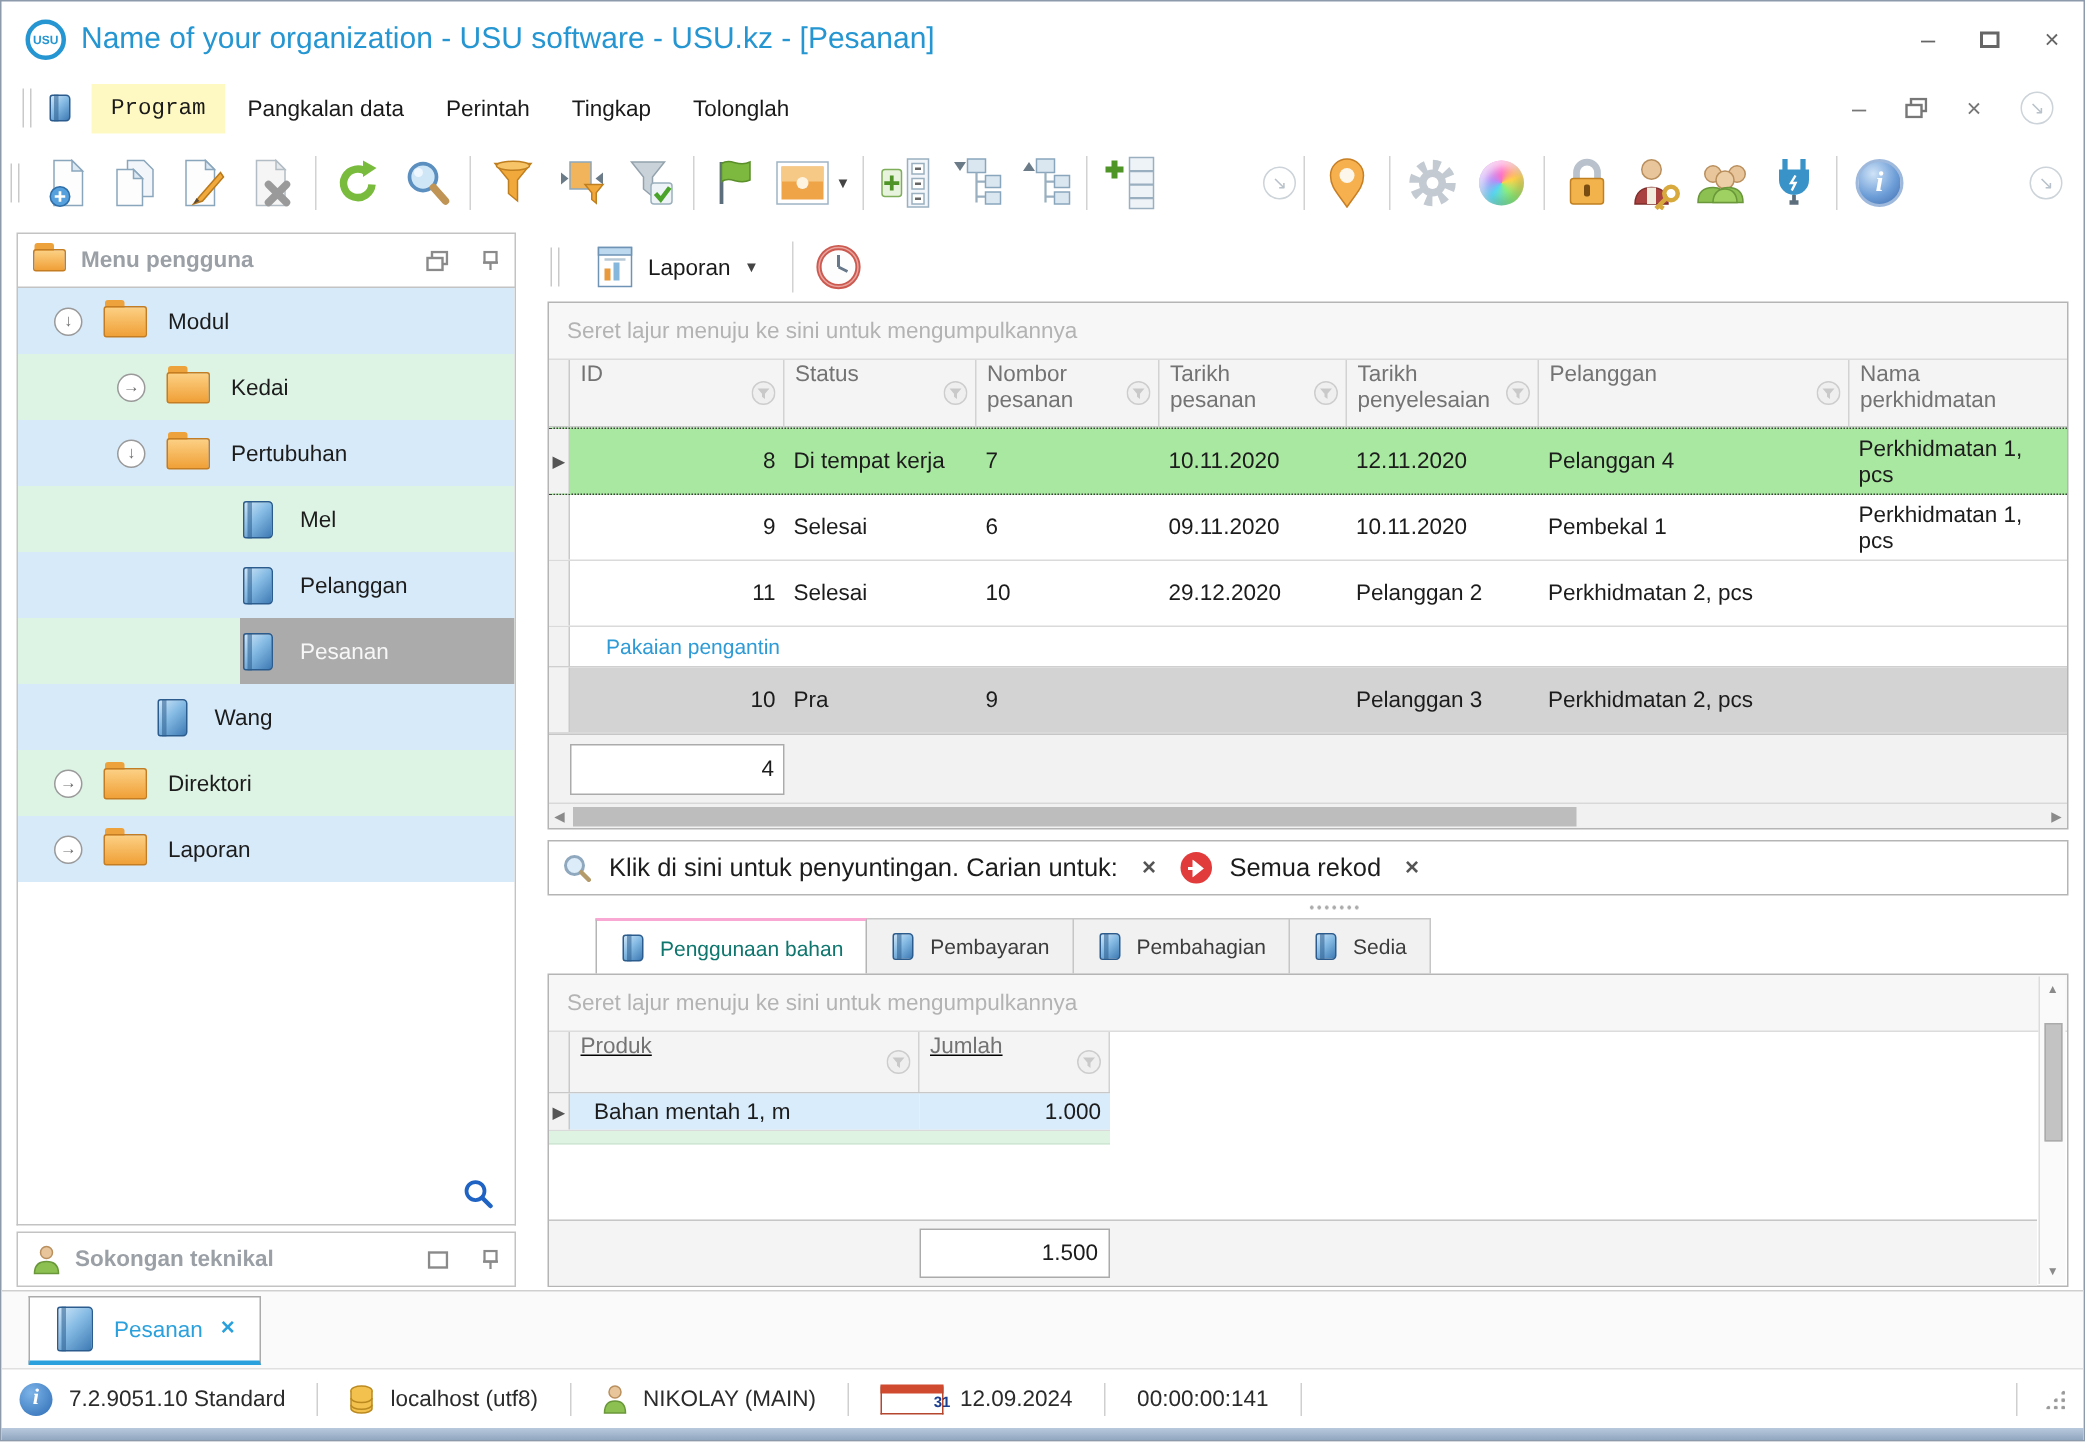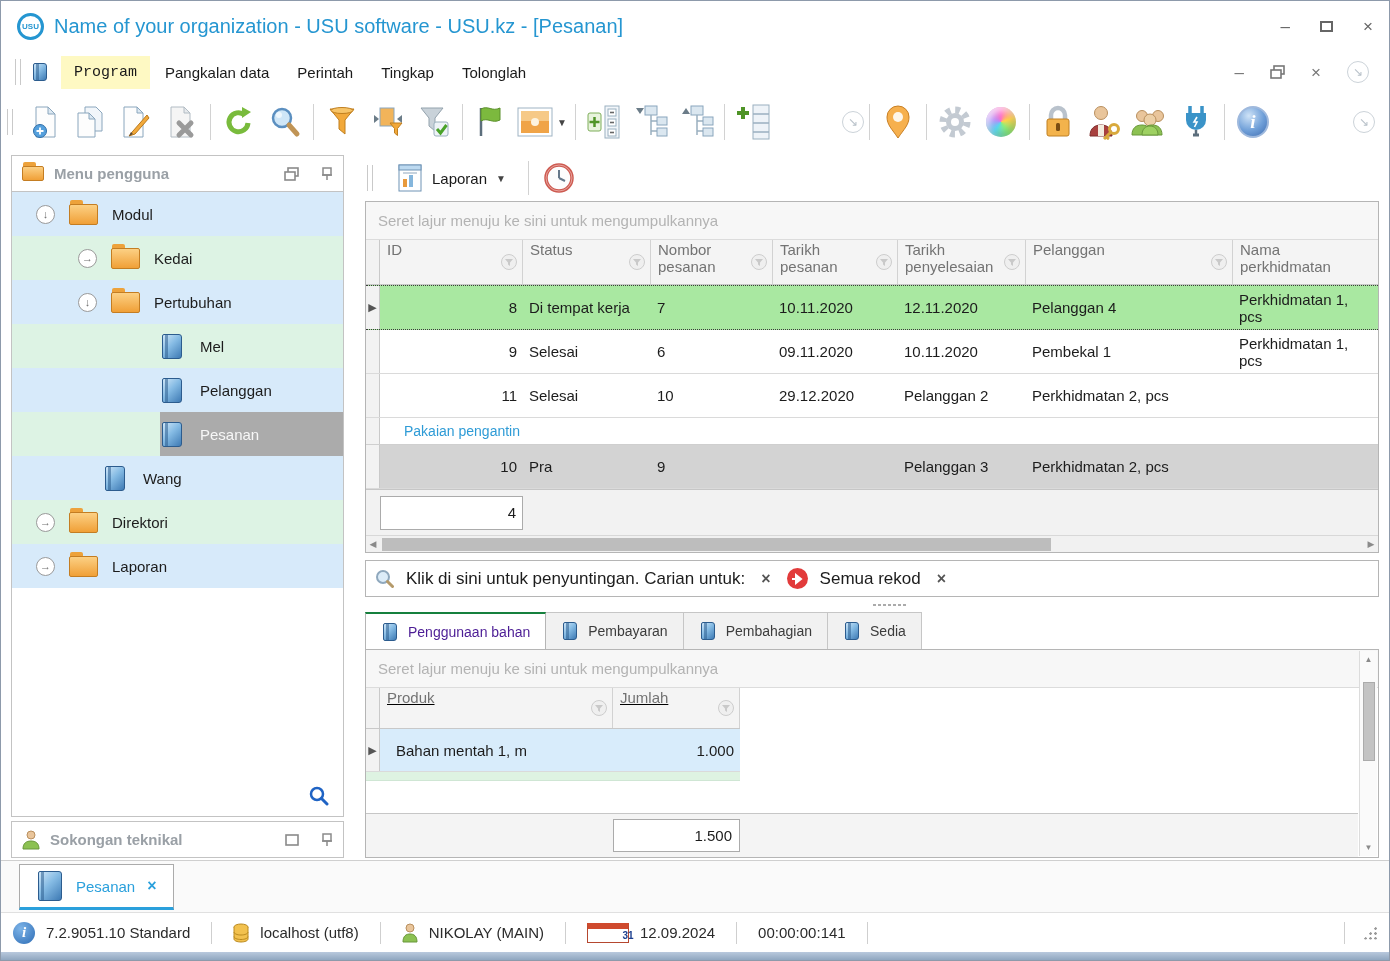--- a/index.html
+++ b/index.html
@@ -107,31 +107,31 @@
   .go-circle { width:21px; height:21px; border-radius:50%; background:#e23b3b; display:flex; align-items:center; justify-content:center; }
 
   .splitter { height:15px; position:relative; }
   .splitter-dots { position:absolute; left:50%; top:6px; width:34px; height:4px;
     background-image:radial-gradient(circle, #ababab 1.2px, transparent 1.4px); background-size:5px 4px; }
 
   .tabs { display:flex; height:38px; align-items:stretch; }
   .tab { display:flex; align-items:center; gap:9px; padding:0 15px; font-size:14px; color:#3c3c3c;
          background:#f1f1f1; border:1px solid #c6c6c6; border-left:none; }
   .tab:first-child { border-left:1px solid #b5b5b5; }
-  .tab.active { background:#fff; border-top:2px solid #15803d; border-bottom:none; color:#4c1d95;
-                border-left:1px solid #b5b5b5; border-right:1px solid #b5b5b5; }
+  .tab.active { background:#fff; border-top:2px solid #f9a8d4; border-bottom:none; color:#0f766e;
+                border-left:1px solid #b5b5b5; border-right:1px solid #b5b5b5;margin-left:32px; }
 
   .subpanel { flex:1; border:1px solid #b5b5b5; border-top:1px solid #b5b5b5; margin-top:-1px; background:#fff;
               position:relative; display:flex; flex-direction:column; min-height:0; }
   .subpanel .group-hint { border-bottom:1px solid #dcdcdc; }
   .sub-cols { display:grid; grid-template-columns:14px 233px 127px; }
   .sub-head { background:#f4f4f4; border-bottom:1px solid #c8c8c8; width:374px;text-decoration:underline; }
   .sub-head .hcell { min-height:40px; }
   .sub-row { width:374px; }
-  .sub-row .dcell { height:42px; background:#d8ecfb; }
+  .sub-row .dcell { height:24px; background:#d8ecfb; }
   .green-strip { width:374px; height:9px; background:#def3e2; border-bottom:1px solid #cfe6d4; margin-left:0; }
   .sub-footer { height:44px; background:#f4f4f4; border-top:1px solid #c6c6c6; display:flex; align-items:center; margin-top:auto; margin-right:20px; }
   .sub-footer-box { margin-left:247px; width:127px; height:33px; background:#fff; border:1px solid #ababab;
                     display:flex; align-items:center; justify-content:flex-end; padding:0 7px; font-size:15px; color:#1c1c1c; }
   .vscroll { position:absolute; right:1px; top:1px; bottom:1px; width:18px; border-left:1px solid #dcdcdc; background:#fafafa;
              display:flex; flex-direction:column; align-items:center; }
   .vs-arrow { color:#8a8a8a; font-size:8px; padding:4px 0; }
   .vs-track { flex:1; width:12px; position:relative; }
   .vs-thumb { position:absolute; top:14px; left:0; width:12px; height:46%; background:#c3c3c3; border:1px solid #ababab; }
 

